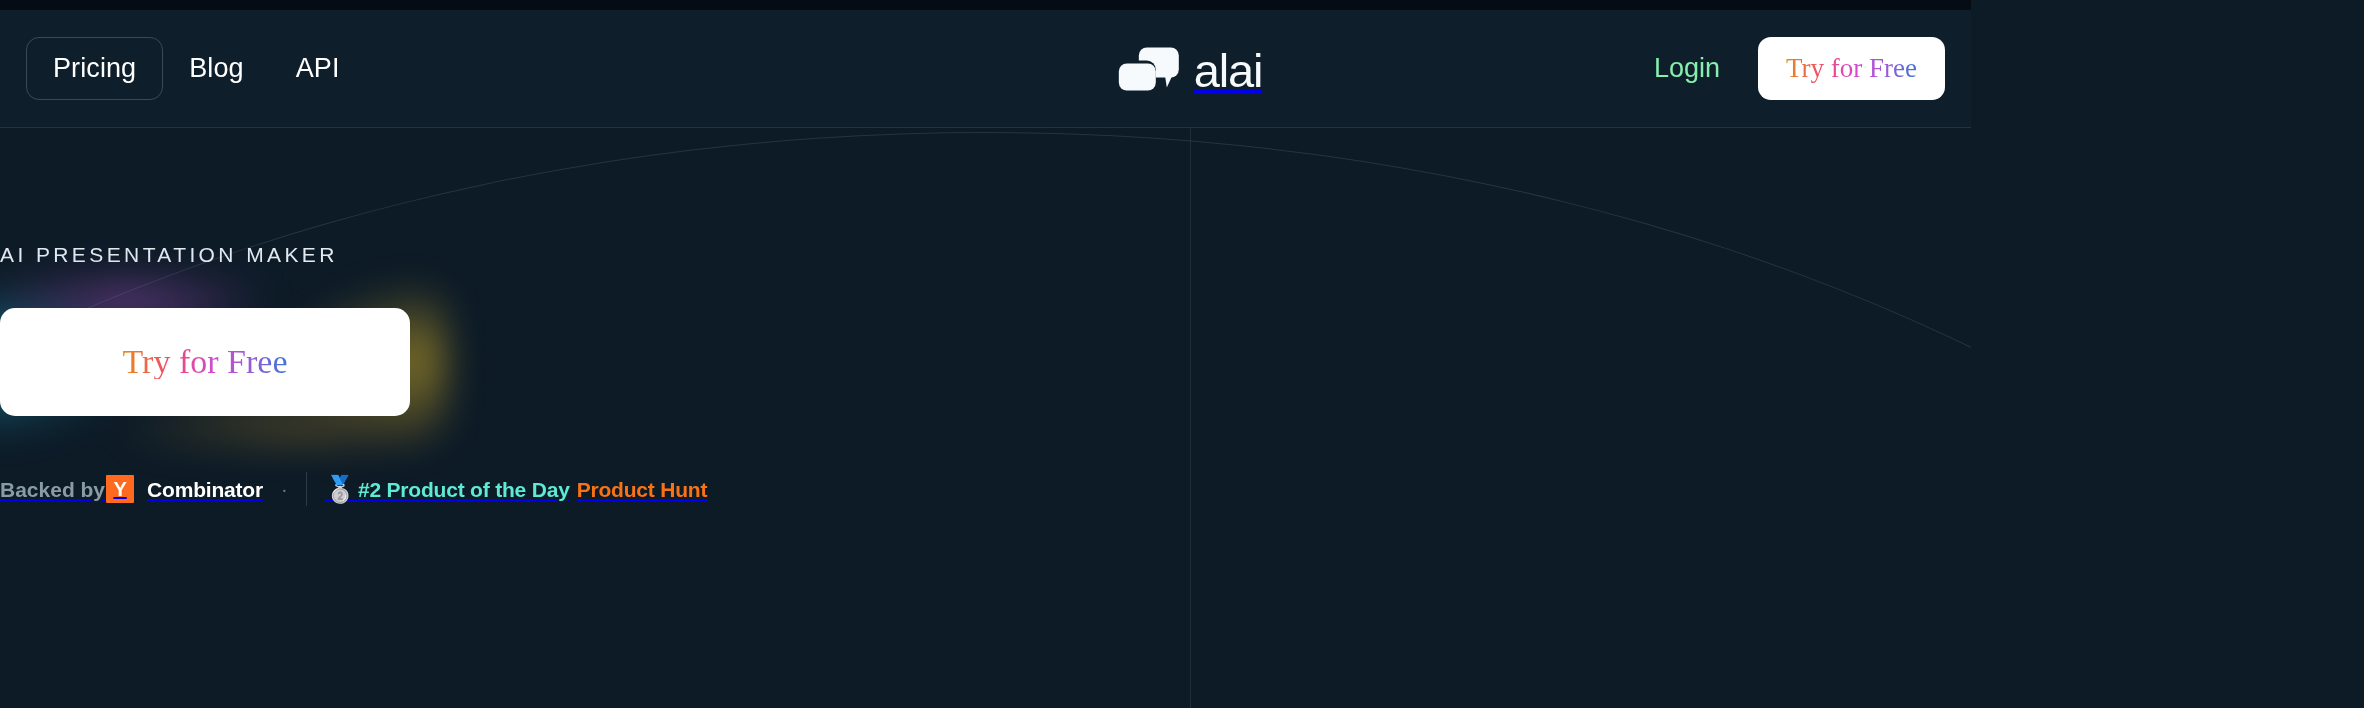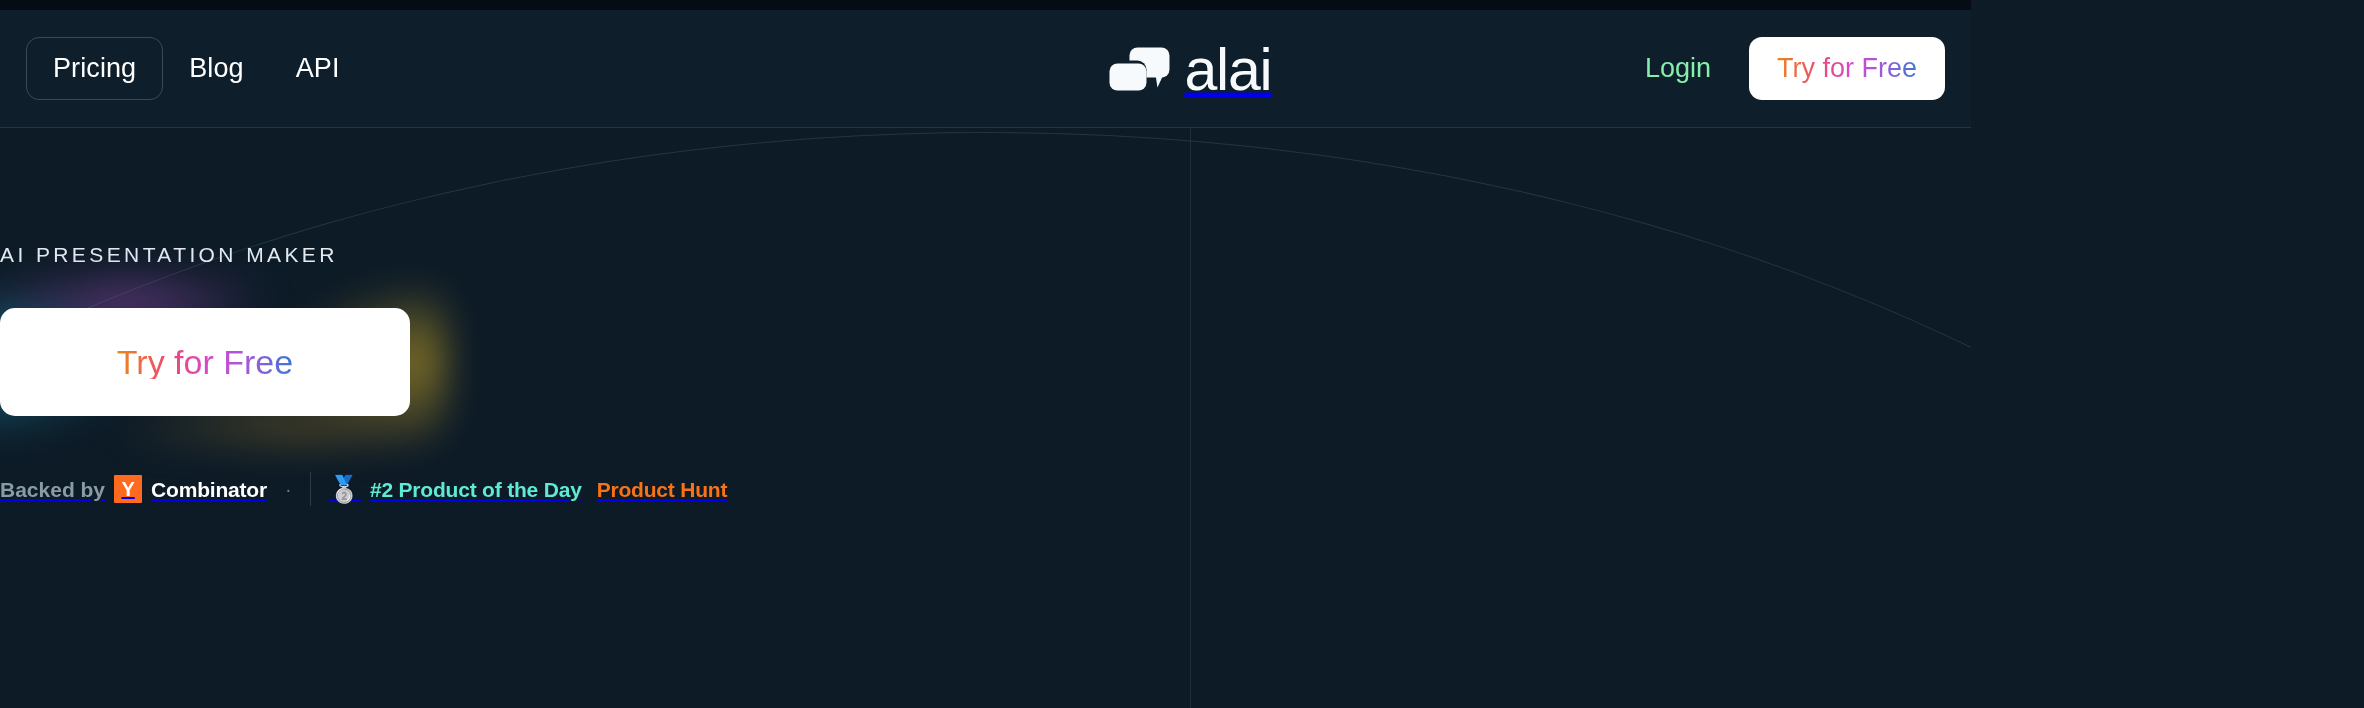--- a/index.html
+++ b/index.html
@@ -74,21 +74,21 @@
   .logo {
     position:absolute;
     left:1190px;
     top:50%;
     transform:translate(-50%,-50%);
     display:flex; align-items:center; gap:14px;
   }
   .logo-mark { position:relative; width:62px; height:45px; flex:none; }
   .logo-word {
     color:#f7fafc;
-    font-size:59px;
+    font-size:47px;
     font-weight:400;
     letter-spacing:-1.2px;
     line-height:1;
     position:relative;
     top:1px;
   }
 
   .nav-right {
     margin-left:auto;
     display:flex; align-items:center; gap:16px;
@@ -107,20 +107,21 @@
     line-height:1;
     cursor:pointer;
     white-space:nowrap;
     font-family:inherit;
   }
   .grad-text {
     background-image:linear-gradient(90deg,#e8891c 0%,#ef4a6e 28%,#d14ad0 55%,#9b5bd6 76%,#3b76d8 100%);
     -webkit-background-clip:text;
     background-clip:text;
     color:transparent;
+    font-family:Liberation Serif, serif;
     -webkit-text-fill-color:transparent;
   }
 
   
   .hero {
     position:absolute;
     top:128px; left:0; right:0; bottom:0;
     display:flex; flex-direction:column; align-items:flex-start;
     z-index:10;
   }
@@ -177,32 +178,32 @@
     display:flex; align-items:center; justify-content:center;
   }
 
   
   .badges {
     margin-top:56px;
     display:flex; align-items:center; gap:0;
     font-size:21px;
     line-height:1;
   }
-  .badge { display:flex; align-items:center; gap:9px; white-space:nowrap; }
+  .badge { display:flex; align-items:center; gap:1px; white-space:nowrap; }
   .backed-label { color:#8a9ba8; font-weight:700; }
   .yc-mark {
     width:28px; height:28px;
     background:#ff6a1f;
     color:#ffffff;
     font-weight:700; font-size:20px;
     display:flex; align-items:center; justify-content:center;
     border-radius:1px;
     flex:none;
   }
-  .yc-name { color:#ffffff; font-weight:700; letter-spacing:-0.2px; }
+  .yc-name { color:#ffffff; font-weight:700; letter-spacing:-0.2px;margin-left:12px; }
 
   .badge-sep { color:#68798a; padding:0 18px; font-size:20px; }
 
   .ph-divider { width:1px; height:34px; background:rgba(150,178,196,0.22); margin-right:18px; }
   .medal { font-size:26px; line-height:1; flex:none; }
   .ph-text { color:#5eead4; font-weight:700; letter-spacing:-0.2px; }
   .ph-brand { color:#f97316; font-weight:700; letter-spacing:-0.2px; margin-left:6px; }
 </style>
 </head>
 <body>

